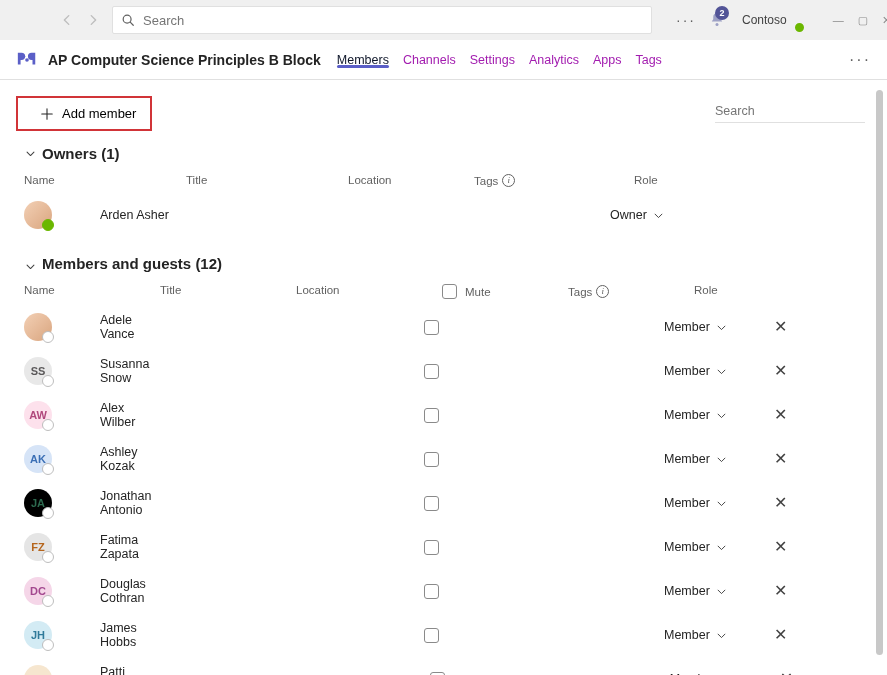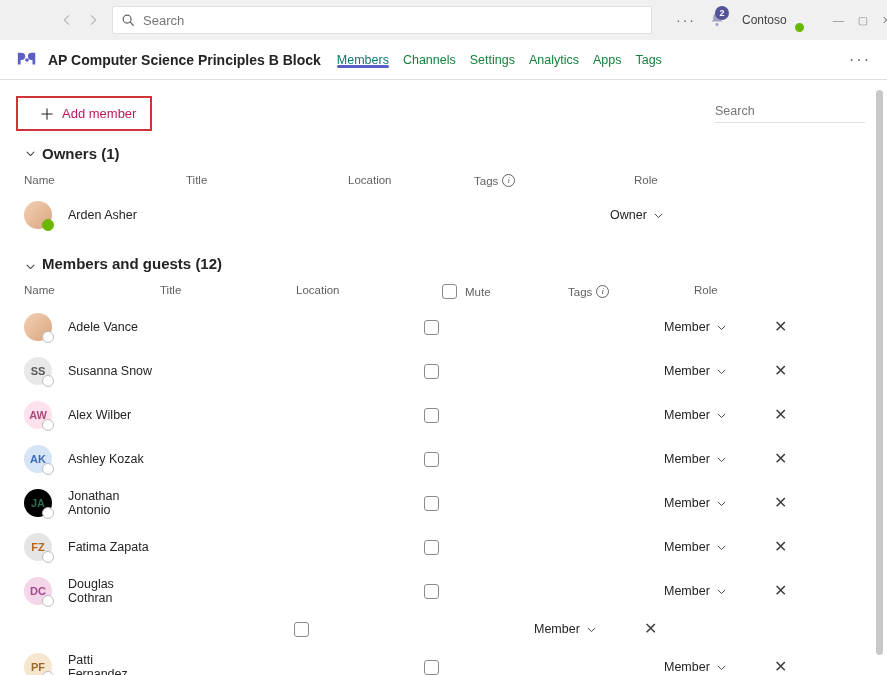--- a/index.html
+++ b/index.html
@@ -20,32 +20,32 @@
   .avatar-me { width: 26px; height: 26px; border-radius: 50%; background: linear-gradient(135deg,#f7c99b,#e29a6a); position: relative; }
   .avatar-me::after { content:""; position:absolute; right:-1px; bottom:-1px; width:9px; height:9px; background:#6bb700; border:2px solid #f0f0f0; border-radius:50%; }
   .win-controls { display:flex; gap:14px; margin-left:16px; color:#8a8a8a; }
   .win-controls span { font-size: 11px; line-height:1; cursor:default; }
 
   
   .team-header { height: 40px; display: flex; align-items: center; padding: 12px 16px; border-bottom: 1px solid #e0e0e0; gap: 10px; }
   .team-logo { width: 22px; height: 22px; }
   .team-name { font-size: 14px; font-weight: 700; }
   .tabs { display:flex; gap: 14px; margin-left: 6px; height: 100%; }
-  .tab { font-size: 12.5px; color: #15803d; display:flex; align-items:center; cursor:pointer; position:relative; }
-  .tab.active { color:#0f766e; }
+  .tab { font-size: 12.5px; color: #a21caf; display:flex; align-items:center; cursor:pointer; position:relative; }
+  .tab.active { color:#0f172a; }
   .tab.active::after { content:""; position:absolute; left:0; right:0; bottom:-1px; height:3px; background:#5b5fc7; border-radius:2px; }
   .overflow-dots { font-size: 16px; color:#616161; cursor:pointer; margin-left:auto; letter-spacing:2px; }
 
   
   .content-outer { flex:1; position:relative; overflow:hidden; }
   .scrollbar { position:absolute; right:4px; top:10px; bottom:20px; width:7px; background:#c8c8c8; border-radius:4px; }
   .content { height:100%; overflow-y:auto; padding: 16px 22px 16px 16px; }
   .content::-webkit-scrollbar { display:none; }
 
-  .add-member-btn { display:inline-flex; align-items:center; gap:8px; border:2px solid #d13438; color:#be185d; background:#fff; font-size:13px; padding: 8px 14px; cursor:pointer; }
+  .add-member-btn { display:inline-flex; align-items:center; gap:8px; border:2px solid #d13438; color:#000000; background:#fff; font-size:13px; padding: 8px 14px; cursor:pointer; }
   .add-member-btn::before { content:""; }
 
   .toolbar-row { display:flex; align-items:center; }
   .search-members { margin-left:auto; display:flex; align-items:center; gap:10px; border-bottom:1px solid #e0e0e0; width:150px; padding-bottom:4px; }
   .search-members input { border:none; outline:none; font-size:12.5px; background:transparent; flex:1; }
 
   .section-title { display:flex; align-items:center; gap:6px; font-size:15px; margin-top:14px; cursor:pointer; color:#242424; padding-left:8px;font-weight:bold; }
   .chevron { display:inline-flex; width:12px; height:12px; align-items:center; justify-content:center; }
 
   .cols-header { display:flex; font-size:11.5px; color:#616161; padding: 12px 0 6px 8px; gap: 6px; }
@@ -65,21 +65,21 @@
   .row { display:flex; align-items:center; font-size:12.5px; padding: 8px 0 8px 8px; }
   .avatar-circle { width:28px; height:28px; border-radius:50%; font-size:11px; font-weight:600; display:flex; align-items:center; justify-content:center; margin-right:16px; position:relative; flex-shrink:0; }
   .avatar-circle::after { content:""; position:absolute; right:-2px; bottom:-2px; width:10px; height:10px; background:#fff; border:1px solid #bdbdbd; border-radius:50%; }
   .avatar-circle.presence-available::after { background:#6bb700; border-color:#6bb700; }
   .avatar-photo { background:linear-gradient(135deg,#f3d0b5,#d9a57f); }
   .role-select { display:inline-flex; align-items:center; gap:6px; cursor:pointer; }
   .info-icon { width:13px; height:13px; border:1px solid #616161; border-radius:50%; display:inline-flex; align-items:center; justify-content:center; font-size:9px; font-style:italic; font-family:Georgia,serif; line-height:1; }
   .mute-checkbox { width:15px; height:15px; border:1px solid #8a8a8a; border-radius:3px; cursor:pointer; background:#fff; }
   .remove-x { font-size:16px; color:#424242; cursor:pointer; text-align:center; line-height:1; }
 
-  .row .col-name { display:flex; align-items:center; }
+  .row .col-name { display:flex; align-items:center;gap:32px; }
 
   
   svg { display:block; }
 </style>
 </head>
 <body>
 
 <div class="titlebar">
   <div class="nav-arrow disabled">
     <svg width="14" height="14" viewBox="0 0 16 16">
@@ -315,20 +315,24 @@
     <div class="col-mute">
             <div class="mute-checkbox"></div>
           </div>
     <div class="col-tags"></div>
     <div class="col-role"><span class="role-select">Member <svg width="11" height="11" viewBox="0 0 16 16">
                 <path d="M3 6l5 5 5-5" stroke="#424242" stroke-width="1.4" fill="none" stroke-linecap="round" stroke-linejoin="round"></path>
               </svg></span></div>
     <div class="col-actions"><span class="remove-x">✕</span></div>
         </div>
         <div class="row">
+    <div class="col-name">
+            <div class="avatar-circle" style="background:#d3ebf4;color:#2f7a9a;">JH</div>
+            <span>James Hobbs</span>
+          </div>
     <div class="col-title"></div>
     <div class="col-location"></div>
     <div class="col-mute">
             <div class="mute-checkbox"></div>
           </div>
     <div class="col-tags"></div>
     <div class="col-role"><span class="role-select">Member <svg width="11" height="11" viewBox="0 0 16 16">
                 <path d="M3 6l5 5 5-5" stroke="#424242" stroke-width="1.4" fill="none" stroke-linecap="round" stroke-linejoin="round"></path>
               </svg></span></div>
     <div class="col-actions"><span class="remove-x">✕</span></div>

